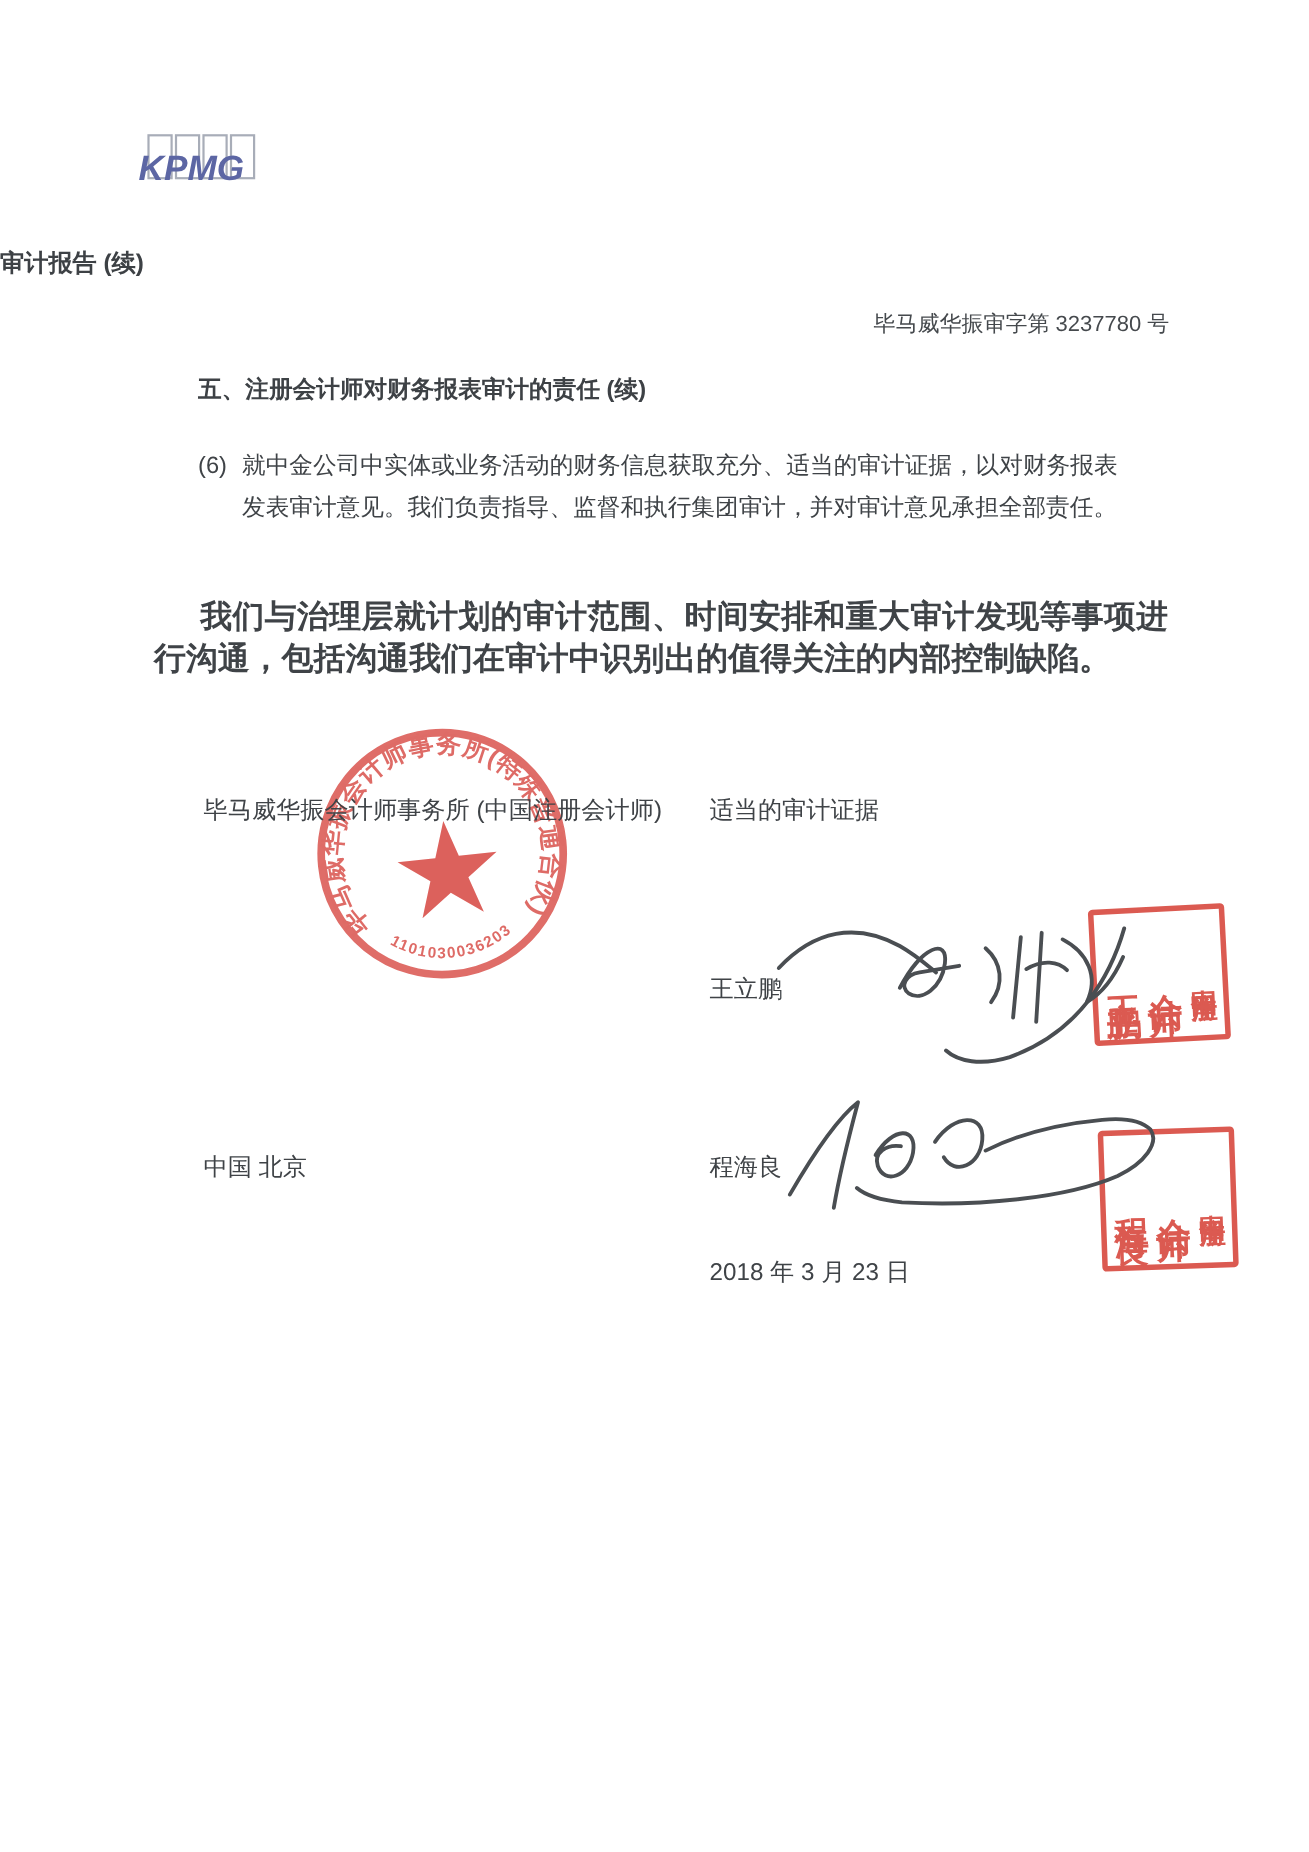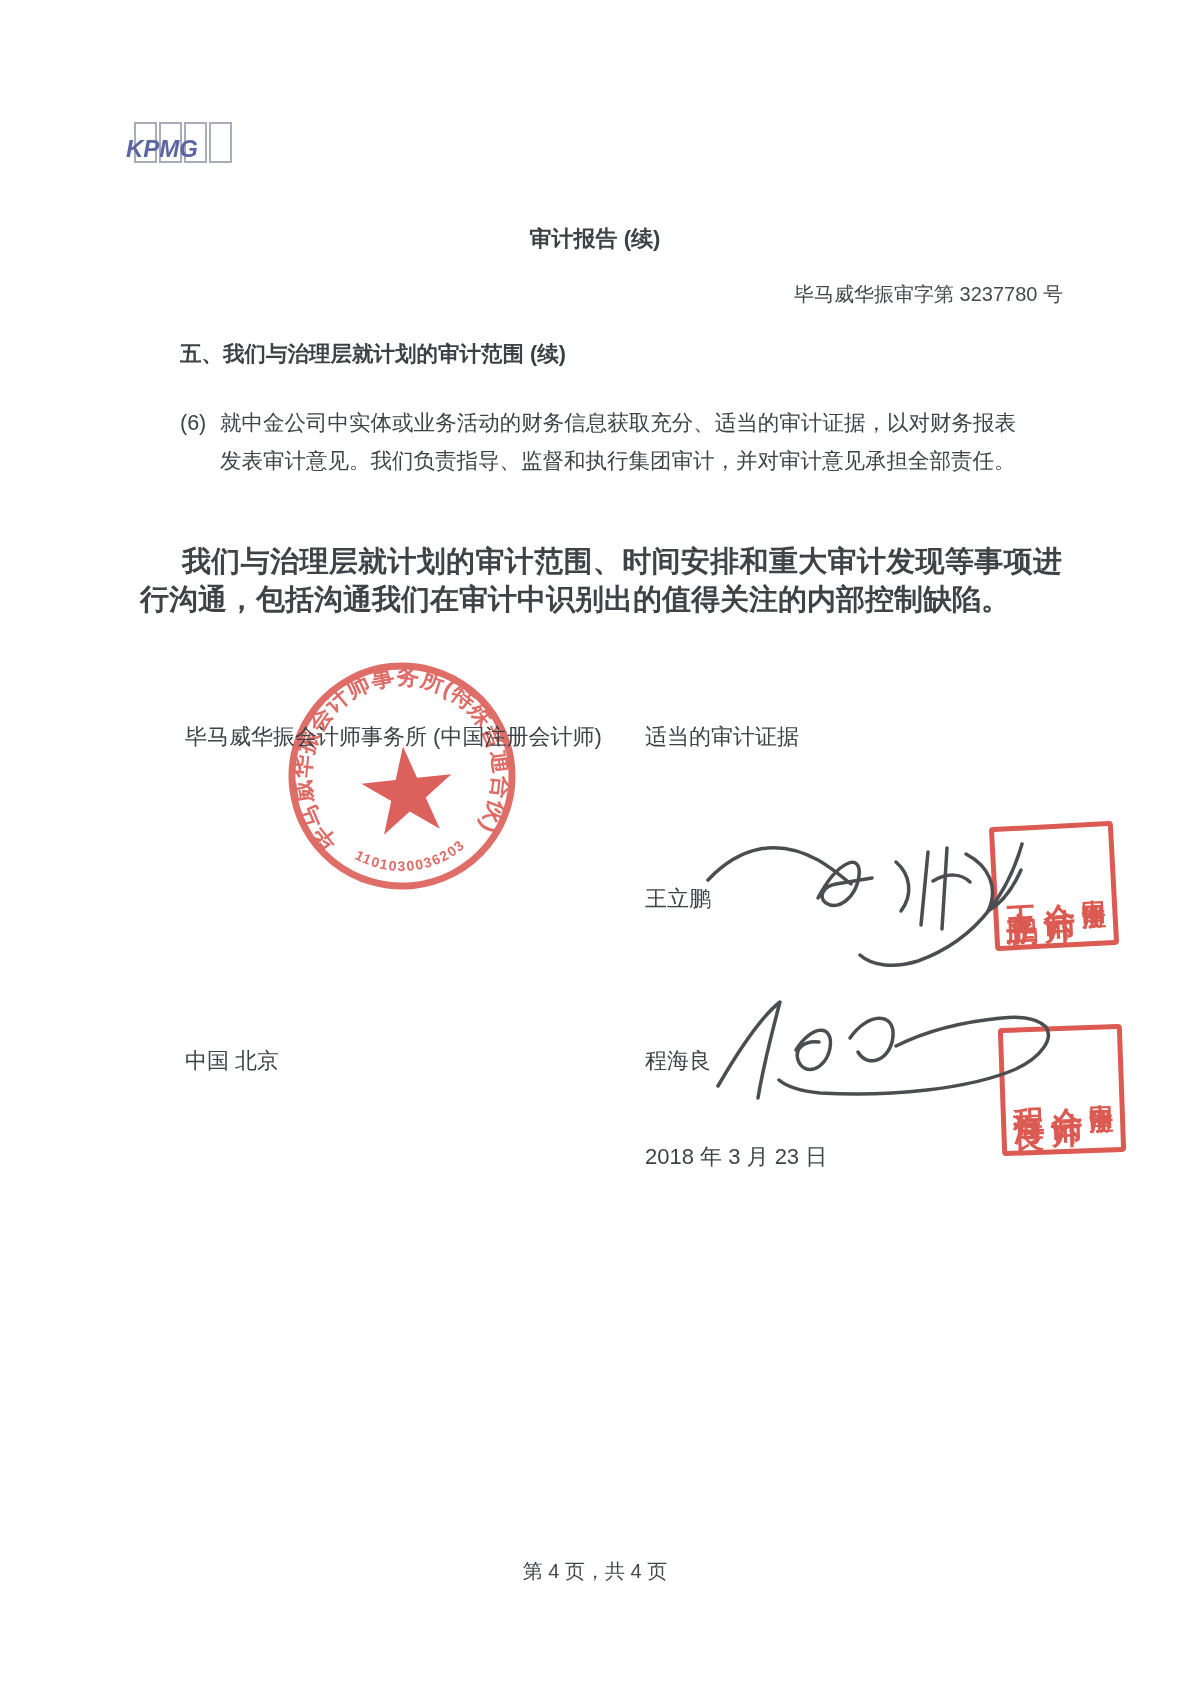--- a/index.html
+++ b/index.html
@@ -10,27 +10,27 @@
     font-family:"Liberation Sans","DejaVu Sans",sans-serif;
     color:#3f4347;
     overflow:hidden;
   }
   
   .logo{position:absolute;left:126px;top:122px;width:110px;height:46px;}
   .logo-rects{position:absolute;left:8px;top:0;display:flex;gap:2px;}
   .logo-rects .lr{width:19px;height:37px;border:2px solid #a8adb8;background:transparent;}
   .logo-text{
     position:absolute;left:0;top:13px;
-    font-style:italic;font-weight:bold;font-size:24px;letter-spacing:0px;
+    font-style:italic;font-weight:bold;font-size:32px;letter-spacing:0px;
     color:#5c66a4;
   }
   
   .title{
     position:absolute;left:0;top:224px;width:100%;
-    text-align:center;font-weight:bold;font-size:22px;color:#3d4145;
+    font-weight:bold;font-size:22px;color:#3d4145;
   }
   .ref{
     position:absolute;right:127px;top:281px;
     font-size:20px;color:#45494d;
   }
   .heading{
     position:absolute;left:180px;top:339px;
     font-weight:bold;font-size:21.5px;color:#3d4145;
   }
   .item6{
@@ -98,21 +98,21 @@
       <span class="lr"></span>
       <span class="lr"></span>
       <span class="lr"></span>
     </div>
     <div class="logo-text">KPMG</div>
   </div>
 
   <div class="title">审计报告 (续)</div>
   <div class="ref">毕马威华振审字第 3237780 号</div>
 
-  <div class="heading">五、我们与治理层就计划的审计范围 (续)</div>
+  <div class="heading">五、注册会计师对财务报表审计的责任 (续)</div>
 
   <div class="item6">
     <span class="item6-label">(6)</span>
     <span class="item6-text">就中金公司中实体或业务活动的财务信息获取充分、适当的审计证据，以对财务报表发表审计意见。我们负责指导、监督和执行集团审计，并对审计意见承担全部责任。</span>
   </div>
 
   <div class="closing">我们与治理层就计划的审计范围、时间安排和重大审计发现等事项进行沟通，包括沟通我们在审计中识别出的值得关注的内部控制缺陷。</div>
 
   <svg class="firm-seal" viewBox="0 0 232 232">
     <defs>
@@ -159,15 +159,14 @@
     <path d="M 150 50 C 168 24 195 24 193 48 C 191 72 168 81 158 64"></path>
     <path d="M 196 58 C 232 40 270 33 302 30 C 322 28 338 31 346 39 C 354 51 341 69 316 81 C 270 101 190 109 120 105 C 100 103 86 98 79 92"></path>
   </svg>
 
   <div class="stamp stamp2">
     <div class="stamp-col three">程海良</div>
     <div class="stamp-col three">会计师</div>
     <div class="stamp-col four">中国注册</div>
   </div>
 
-  <div class="footer">第 4 页，共 4 页</div>
 
 </div>
 
 </body></html>

